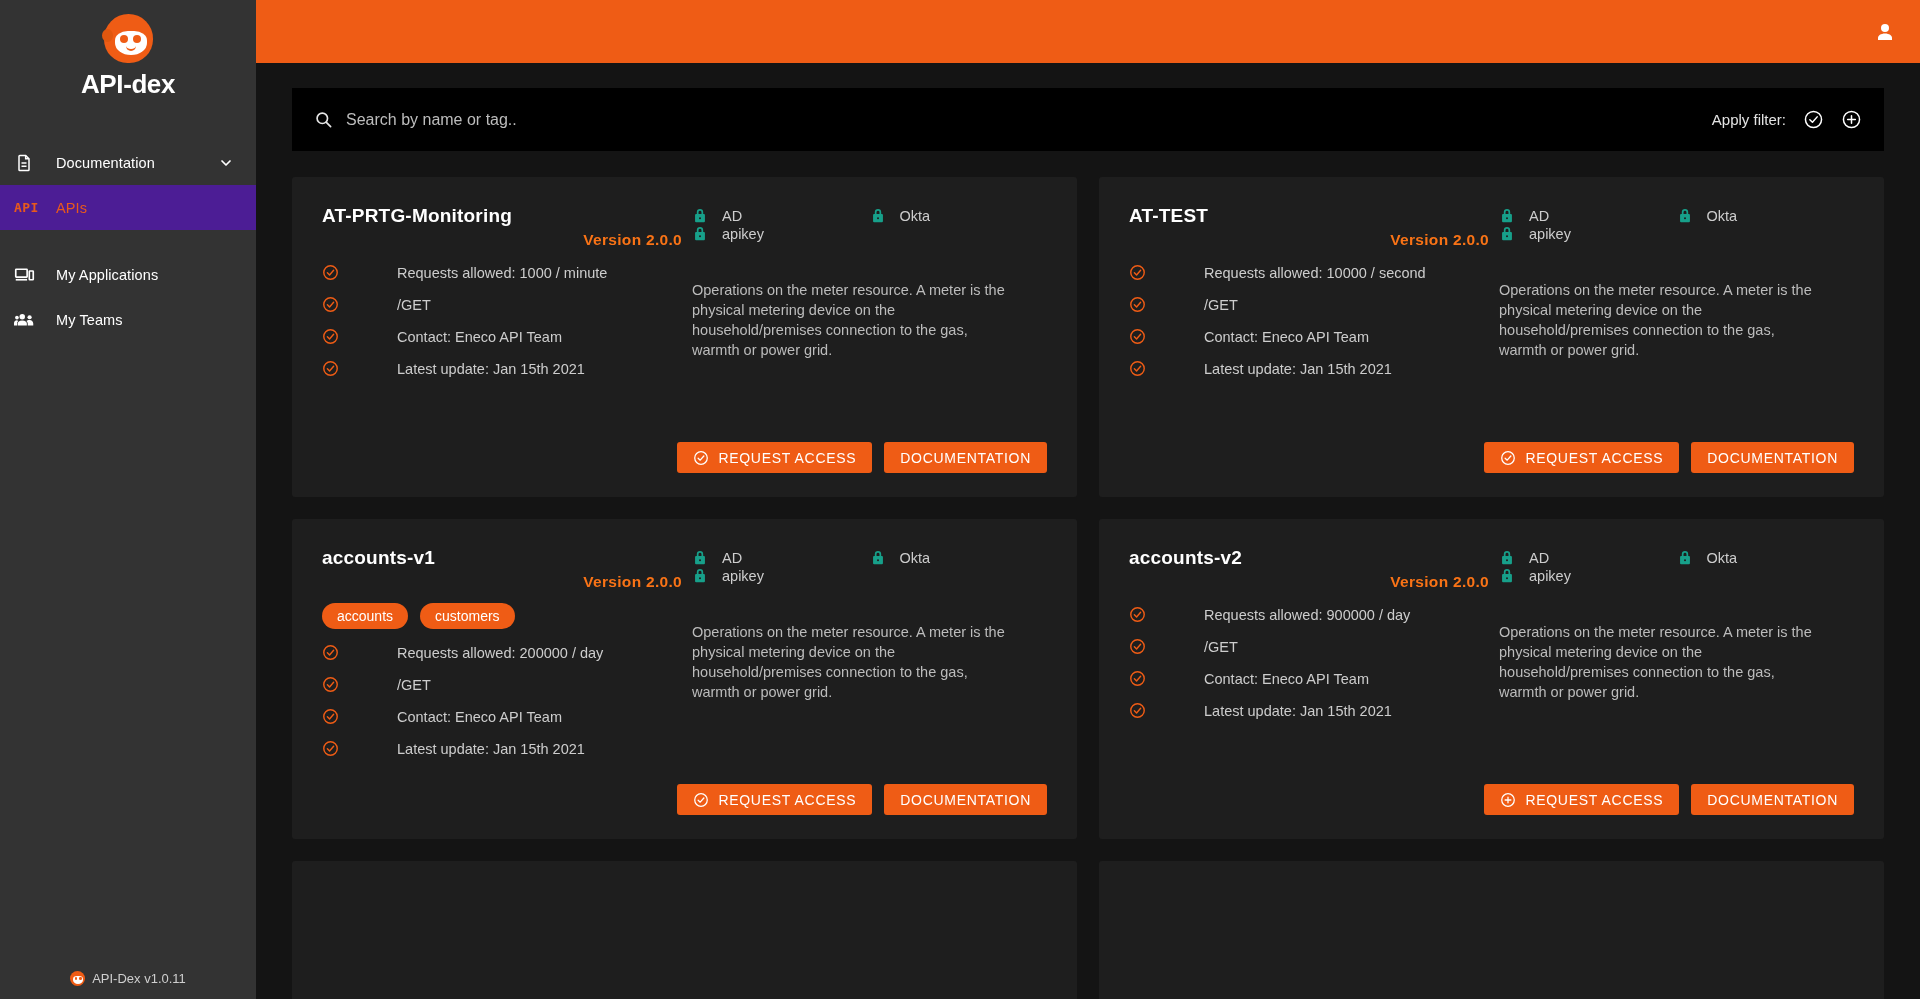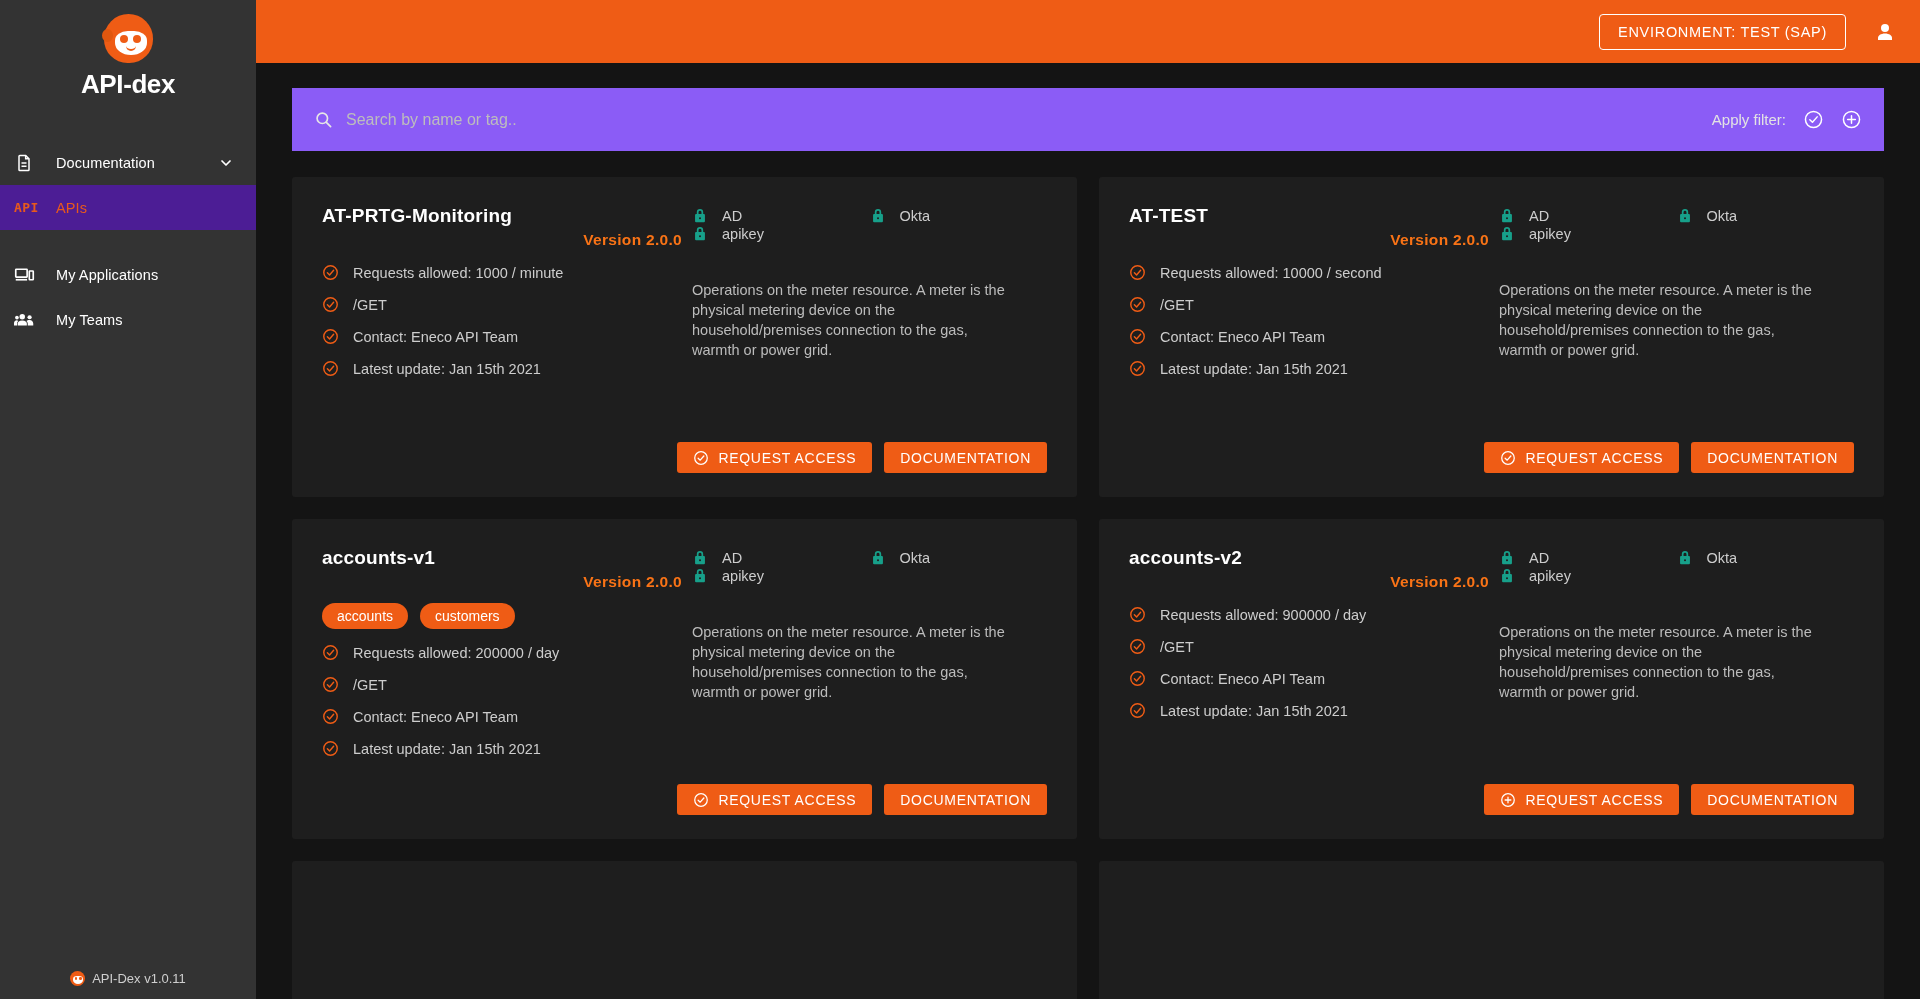--- a/index.html
+++ b/index.html
@@ -111,21 +111,21 @@
   }
   .avatar-btn {
     width: 26px; height: 26px; display: flex;
     align-items: center; justify-content: center;
     color: #ffffff; cursor: pointer;
   }
   .content {
     flex: 1; overflow: hidden; padding: 0 36px;
   }
   .searchbar {
-    margin-top: 25px; height: 63px; background: #8b5cf6;
+    margin-top: 25px; height: 63px; background: #000000;
     display: flex; align-items: center; padding: 0 22px;
   }
   .search-icon { color: #e6e6e6; display: flex; align-items: center; margin-right: 13px; }
   .search-input {
     flex: 1; background: transparent; border: none; outline: none;
     color: #e8e8e8; font-size: 16px; font-family: "Liberation Sans", sans-serif;
   }
   .search-input::placeholder { color: #bdbdbd; }
   .filter-area { display: flex; align-items: center; gap: 17px; }
   .filter-label { font-size: 15px; color: #e3e3e3; }
@@ -153,21 +153,21 @@
   }
   .tags { display: flex; gap: 12px; margin-top: 12px; margin-bottom: 8px; }
   .tag {
     background: #ef5c15; color: #ffffff; font-size: 14px;
     border-radius: 14px; padding: 5px 15px; cursor: pointer;
   }
   .feature {
     display: flex; align-items: center; gap: 14px; margin-top: 15px;
   }
   .feature .chk { color: #ef5c15; display: flex; flex: none; }
-  .feature .txt { font-size: 14.5px; color: #cdcdcd; }
+  .feature .txt { font-size: 14.5px; color: #cdcdcd; margin-left: 44px; }
   .auth-grid {
     display: grid; grid-template-columns: 1fr 1fr;
     margin-top: 2px; text-align: center;
   }
   .auth-item { display: flex; align-items: center; gap: 14px; }
   .auth-item .lock { color: #17a08a; display: flex; flex: none; }
   .auth-item .txt { font-size: 14.5px; color: #cdcdcd; }
   .desc {
     font-size: 14.5px; color: #bcbcbc; line-height: 1.37;
     margin-top: 38px; max-width: 320px;
@@ -266,21 +266,20 @@
             <span class="mini-eye r"></span>
         </span>
       </span>
       <span class="footer-text">API-Dex v1.0.11</span>
     </div>
   </aside>
 
   <div class="main">
 
     <header class="topbar">
-      <button class="env-btn">ENVIRONMENT: TEST (SAP)</button>
       <span class="avatar-btn">
         <svg width="24" height="24" viewBox="0 0 24 24" fill="currentColor">
             <circle cx="12" cy="8" r="4"></circle>
             <path d="M12 13.5c-4.2 0-7 2.2-7 4.4V20h14v-2.1c0-2.2-2.8-4.4-7-4.4z"></path>
           </svg>
       </span>
     </header>
 
     <div class="content">
 

